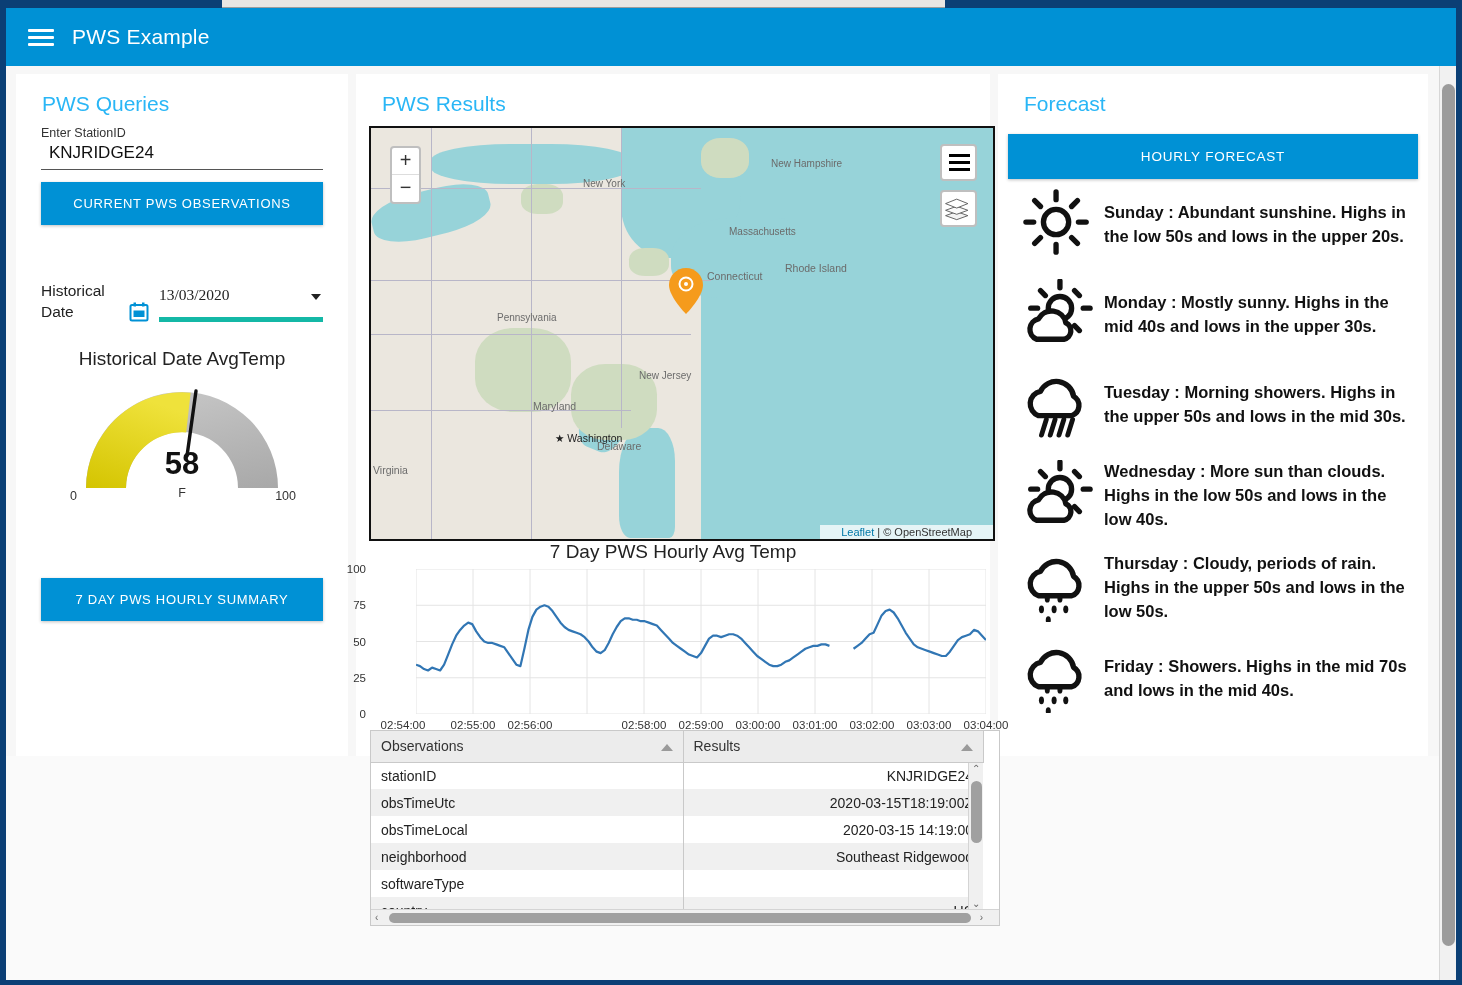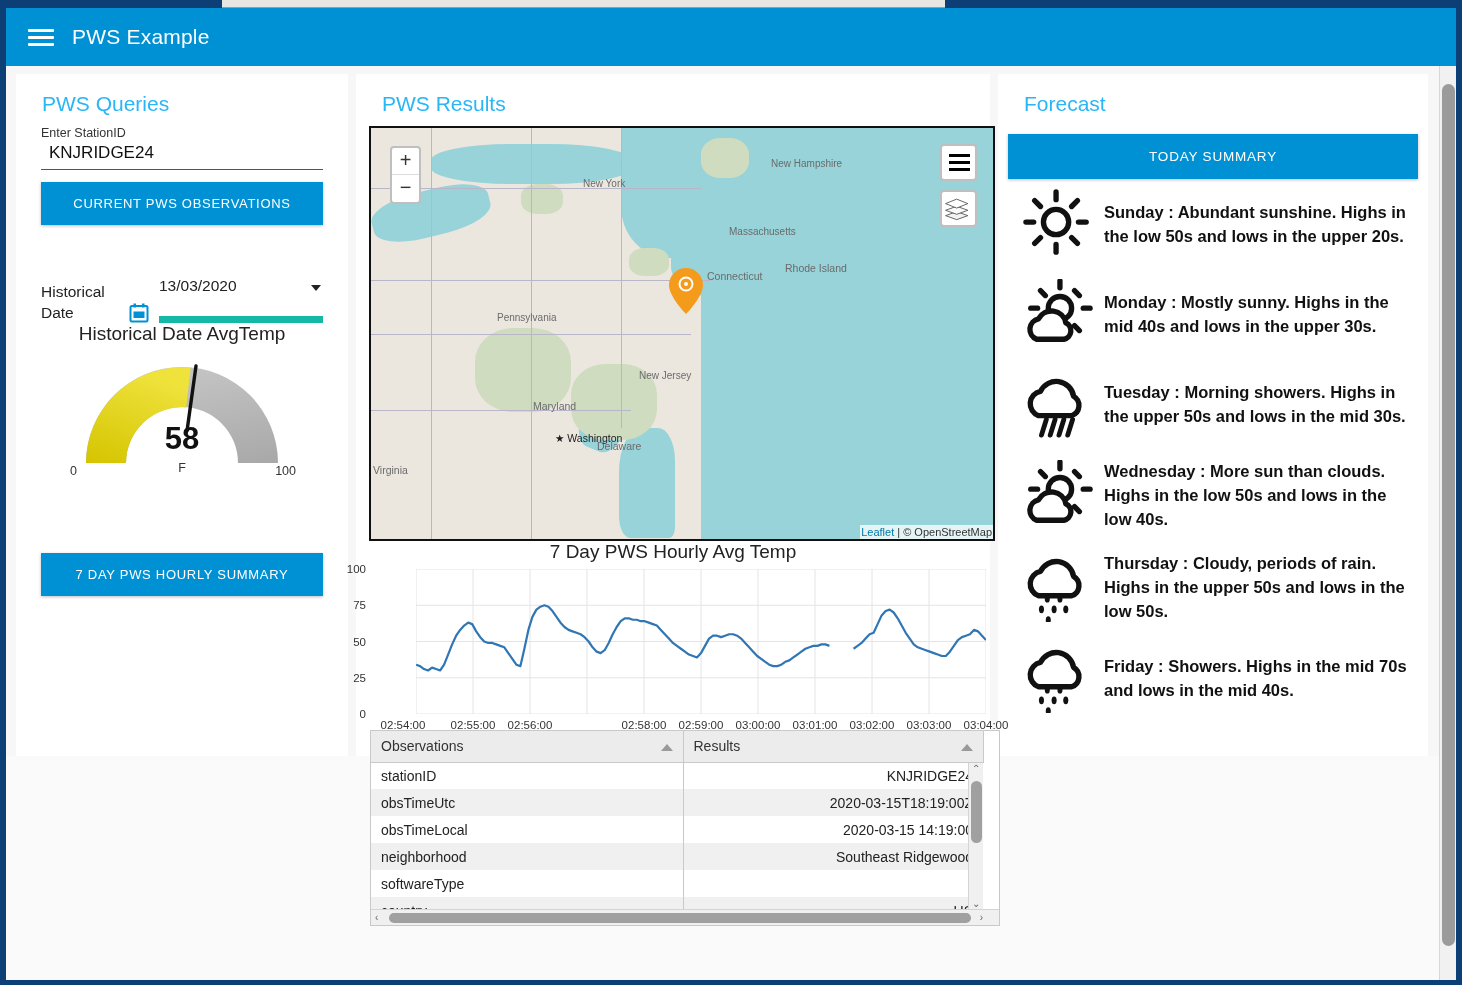--- a/index.html
+++ b/index.html
@@ -54,27 +54,27 @@
   }
   .raised-btn {
     display:block; width:100%; margin-top:12px; border:none; cursor:pointer;
     background:#0091d5; color:#fff; font-size:13px; letter-spacing:.7px;
     padding:14px 6px; font-family:"Liberation Sans", sans-serif;
     box-shadow:0 1px 3px rgba(0,0,0,.25);
   }
   #date-row { display:flex; align-items:flex-end; margin-top:52px; }
   #date-label { font-size:15.5px; color:#222; width:82px; line-height:21px; padding-top:3px; }
   #cal-icon { width:20px; height:20px; flex:none; margin:2px 10px 0 6px; position:relative; }
-  #date-picker { flex:1; position:relative; border-bottom:7px solid #14b8a6; padding-bottom:21px; }
+  #date-picker { flex:1; position:relative; border-bottom:5px solid #14b8a6; padding-bottom:13px;font-family:Liberation Serif, serif; }
   #date-value { font-size:15.5px; color:#222; }
   #date-caret {
     position:absolute; right:2px; top:8px; width:0; height:0;
     border-left:5.5px solid transparent; border-right:5.5px solid transparent; border-top:6.5px solid #222;
   }
-  #gauge-title { text-align:center; font-size:19px; color:#222; }
+  #gauge-title { text-align:center; font-size:19px; color:#222; margin-top:26px; }
   #gauge-wrap { position:relative; width:220px; height:130px; margin:14px auto 0; }
   #gauge-value {
     position:absolute; left:0; right:0; top:62px; text-align:center;
     font-size:31px; font-weight:bold; color:#111;
   }
   .gauge-tick { position:absolute; top:105px; font-size:12.5px; color:#333; }
   #tick-min { left:-2px; }
   #tick-max { right:-4px; }
   #gauge-unit { position:absolute; left:0; right:0; top:102px; text-align:center; font-size:12.5px; color:#333; }
   #summary-btn-wrap { padding:0 25px; margin-top:64px; }
@@ -103,21 +103,21 @@
   #zoom-in { border-bottom:1px solid #ddd; }
   #menu-ctrl { right:16px; top:16px; width:37px; height:37px; }
   #menu-ctrl span { position:absolute; left:7px; width:21px; height:3.4px; background:#000; }
   #menu-ctrl span:nth-child(1){ top:8px; }
   #menu-ctrl span:nth-child(2){ top:15px; }
   #menu-ctrl span:nth-child(3){ top:22px; }
   #layers-ctrl { right:16px; top:62px; width:37px; height:37px; }
   #marker { position:absolute; left:298px; top:140px; width:34px; height:46px; }
   #attribution {
     position:absolute; right:0; bottom:0; background:rgba(255,255,255,.75);
-    font-size:11px; padding:1px 1px; color:#333;
+    font-size:11px; padding:1px 21px; color:#333;
   }
   #attribution a { color:#0078a8; text-decoration:none; }
 
   #chart-title { text-align:center; font-size:19px; color:#222; margin:0 0 6px; }
   #chart { position:relative; width:620px; height:145px; margin-left:2px; }
   .y-tick { position:absolute; right:calc(100% + 6px); font-size:11.5px; color:#333; transform:translateY(-50%); }
   .x-tick { position:absolute; top:100%; margin-top:5px; font-size:11.5px; color:#333; transform:translateX(-50%); white-space:nowrap; }
   #chart-plot { position:absolute; left:44px; right:6px; top:0; bottom:0; }
 
   
@@ -403,21 +403,21 @@
               <div id="tbl-hthumb"></div>
               <div class="sb-arrow" style="right:16px;top:2px;">›</div>
             </div>
           </div>
 
         </div>
       </div>
 
       <div id="right" class="panel">
         <div class="panel-title">Forecast</div>
-        <button id="forecast-btn">TODAY SUMMARY</button>
+        <button id="forecast-btn">HOURLY FORECAST</button>
         <div id="forecast-list">
             <div class="fc-item">
               <div class="fc-icon">
                 <svg viewBox="0 0 72 72" width="70" height="70" aria-hidden="true">
     <circle cx="34" cy="34" r="13" fill="none" stroke="#111" stroke-width="5.5"></circle>
     <g stroke="#111" stroke-width="5.5" stroke-linecap="round">
       <line x1="34" y1="3" x2="34" y2="11"></line>
       <line x1="34" y1="57" x2="34" y2="65"></line>
       <line x1="3" y1="34" x2="11" y2="34"></line>
       <line x1="57" y1="34" x2="65" y2="34"></line>

